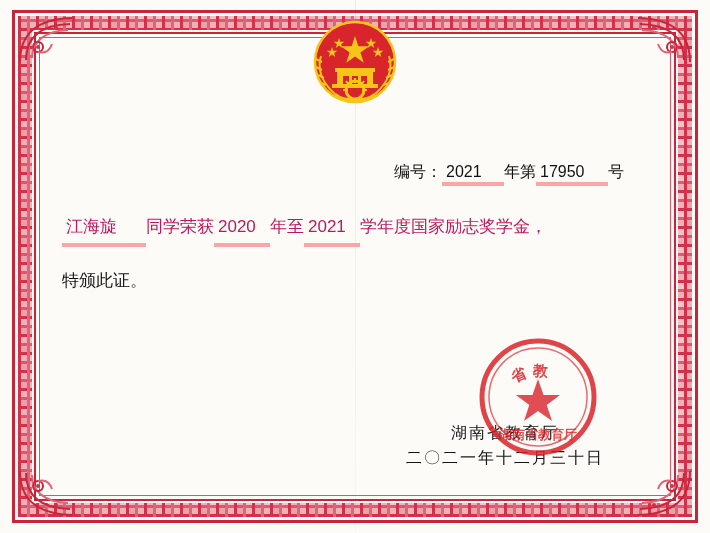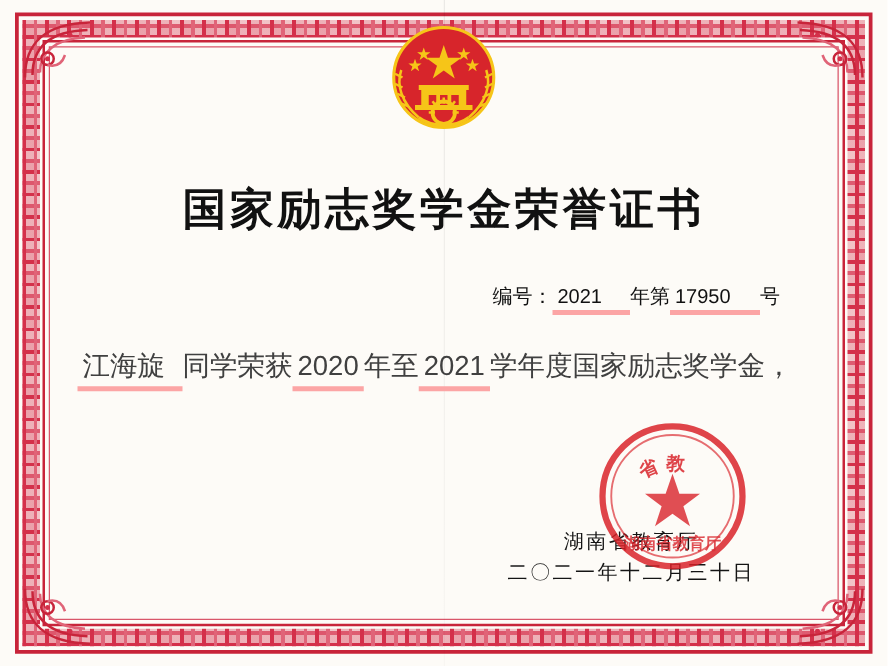--- a/index.html
+++ b/index.html
@@ -141,22 +141,22 @@
     border-bottom: 4px solid #fca5a5;
     text-align: left;
     padding: 0 4px 1px 4px;
     font-family: Liberation Sans, sans-serif;
   }
   .fill-year  { min-width: 54px; }
   .fill-no    { min-width: 64px; }
 
   .body-line {
     margin-top: 26px;
-    font-size: 22px;
-    color: #404040;
+    font-size: 17px;
+    color: #be185d;
     line-height: 30px;
     padding-left: 14px;
     white-space: nowrap;
   }
   .fill-name { min-width: 76px; }
   .fill-y1   { min-width: 48px; }
   .fill-y2   { min-width: 48px; }
 
   .body-line2 {
     margin-top: 22px;
@@ -317,30 +317,30 @@
         <path d="M31 48 l-6 -3 M31 56 l-6 -3 M33 64 l-6 -3 M36 71 l-6 -2"></path>
         <path d="M97 48 l6 -3 M97 56 l6 -3 M95 64 l6 -3 M92 71 l6 -2"></path>
       </g>
 
       <path d="M44 80 C54 88, 74 88, 84 80" stroke="#f6c518" stroke-width="2.5" fill="none"></path>
     </svg>
   </div>
 
   <div class="content">
 
-    <div class="cert-title">国家励志奖学金荣誉证书</div>
 
     <div class="number-line">
       <span>编号：</span><span class="fill fill-year">2021</span><span>年第</span><span class="fill fill-no">17950</span><span>号</span>
     </div>
 
     <div class="body-line">
       <span class="fill fill-name">江海旋</span><span>同学荣获</span><span class="fill fill-y1">2020</span><span>年至</span><span class="fill fill-y2">2021</span><span>学年度国家励志奖学金，</span>
     </div>
 
+    <div class="body-line2">特颁此证。</div>
 
     <div class="signature">
       <div class="issuer">湖南省教育厅</div>
       <div class="issue-date">二〇二一年十二月三十日</div>
     </div>
 
     <div class="seal">
       <svg width="124" height="124" viewBox="0 0 124 124">
         <circle cx="62" cy="62" r="56" fill="none" stroke="#d81f26" stroke-width="5" opacity="0.9"></circle>
         <circle cx="62" cy="62" r="49" fill="none" stroke="#d81f26" stroke-width="1.5" opacity="0.7"></circle>

